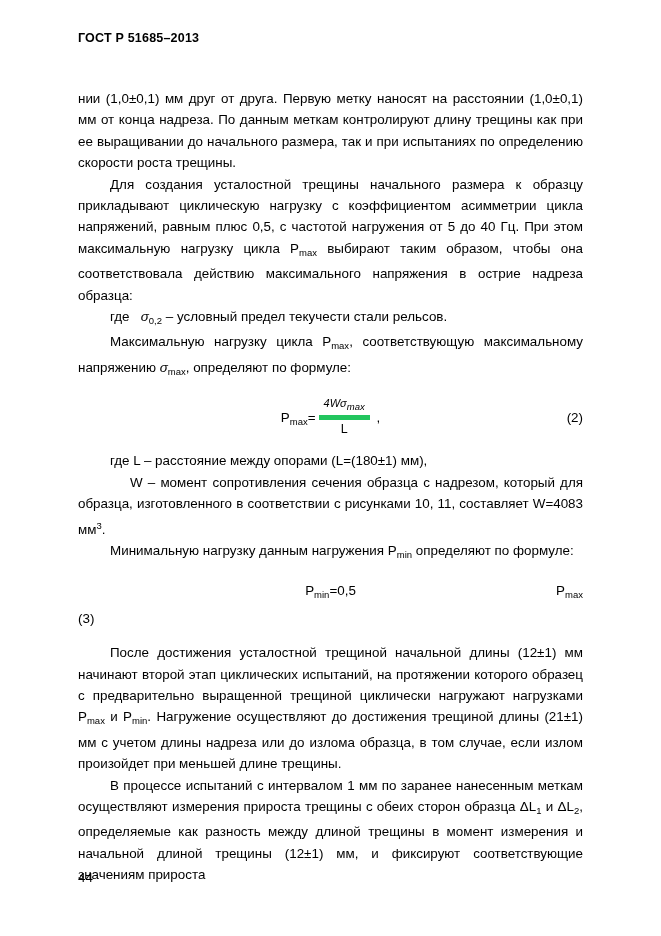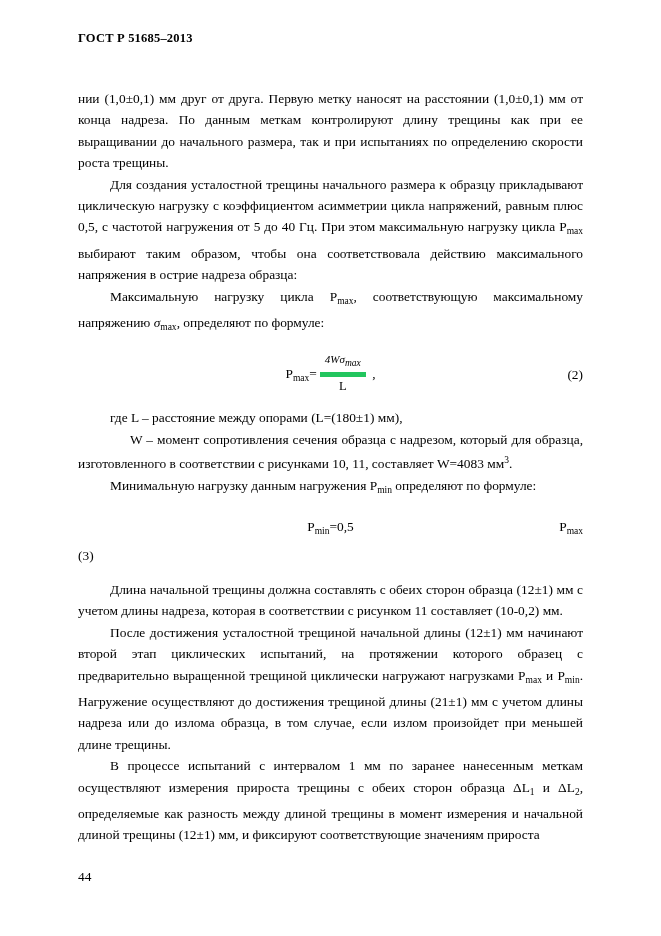--- a/index.html
+++ b/index.html
@@ -4,21 +4,21 @@
 <style>
   * { margin: 0; padding: 0; box-sizing: border-box; }
   html, body { background: #ffffff; }
   .page {
     position: relative;
     width: 633px;
     height: 936px;
     margin: 0 auto;
     background: #ffffff;
     color: #000000;
-    font-family: Liberation Serif, serif;
+    font-family: Liberation Sans, sans-serif;
     padding: 30px 64px 0 64px;
     overflow: hidden;
     border-radius: 30px;
   }
   .doc-header {
     font-size: 12.5px;
     font-weight: bold;
     line-height: 16px;
     margin-bottom: 42px;
     letter-spacing: 0.2px;
@@ -84,20 +84,21 @@
 
   <div class="doc-header">ГОСТ Р 51685–2013</div>
 
   <div class="doc-body">
 
     <p class="para no-indent"><span>нии (1,0±0,1) мм друг от друга. Первую метку наносят на расстоянии (1,0±0,1) мм от конца надреза. По данным меткам контролируют длину трещины как при ее выращивании до начального размера, так и при испытаниях по определению скорости роста трещины.</span></p>
 
     <p class="para"><span>Для создания усталостной трещины начального размера к образцу прикладывают циклическую нагрузку с коэффициентом асимметрии цикла напряжений, равным плюс 0,5, с частотой нагружения от 5 до 40 Гц. При этом максимальную нагрузку цикла P</span><span class="sub">max</span><span> выбирают таким образом, чтобы она соответствовала действию максимального напряжения в острие надреза образца:</span></p>
 
 
+    <p class="para"><span>где&nbsp;&nbsp;&nbsp;</span><span class="i">σ</span><span class="sub">0,2</span><span> – условный предел текучести стали рельсов.</span></p>
 
     <p class="para"><span>Максимальную нагрузку цикла P</span><span class="sub">max</span><span>, соответствующую максимальному напряжению </span><span class="i">σ</span><span class="sub">max</span><span>, определяют по формуле:</span></p>
 
     <div class="formula-row f2">
       <span class="formula"><span>P</span><span class="sub">max</span><span>=</span><span class="frac"><span class="num"><span class="i">4W</span><span class="i">σ</span><span class="sub i">max</span></span><span class="den"><span>L</span></span></span><span> ,</span></span>
       <span class="formula-number">(2)</span>
     </div>
 
     <p class="para"><span>где L – расстояние между опорами (L=(180±1) мм),</span></p>
 
@@ -105,21 +106,20 @@
 
     <p class="para"><span>Минимальную нагрузку данным нагружения P</span><span class="sub">min</span><span> определяют по формуле:</span></p>
 
     <div class="formula-row f3">
       <span class="formula"><span>P</span><span class="sub">min</span><span>=0,5</span></span>
       <span class="formula-number"><span>P</span><span class="sub">max</span></span>
     </div>
 
     <p class="para no-indent formula3-number">(3)</p>
 
-    <p class="para"><span>Длина начальной трещины должна составлять с обеих сторон образца (12±1) мм с учетом длины надреза, которая в соответствии с рисунком 11 составляет (10-0,2) мм.</span></p>
 
     <p class="para"><span>После достижения усталостной трещиной начальной длины (12±1) мм начинают второй этап циклических испытаний, на протяжении которого образец с предварительно выращенной трещиной циклически нагружают нагрузками P</span><span class="sub">max</span><span> и P</span><span class="sub">min</span><span>. Нагружение осуществляют до достижения трещиной длины (21±1) мм с учетом длины надреза или до излома образца, в том случае, если излом произойдет при меньшей длине трещины.</span></p>
 
     <p class="para"><span>В процессе испытаний с интервалом 1 мм по заранее нанесенным меткам осуществляют измерения прироста трещины с обеих сторон образца ΔL</span><span class="sub">1</span><span> и ΔL</span><span class="sub">2</span><span>, определяемые как разность между длиной трещины в момент измерения и начальной длиной трещины (12±1) мм, и фиксируют соответствующие значениям прироста</span></p>
 
   </div>
 
   <div class="page-number">44</div>
 
 </div>

